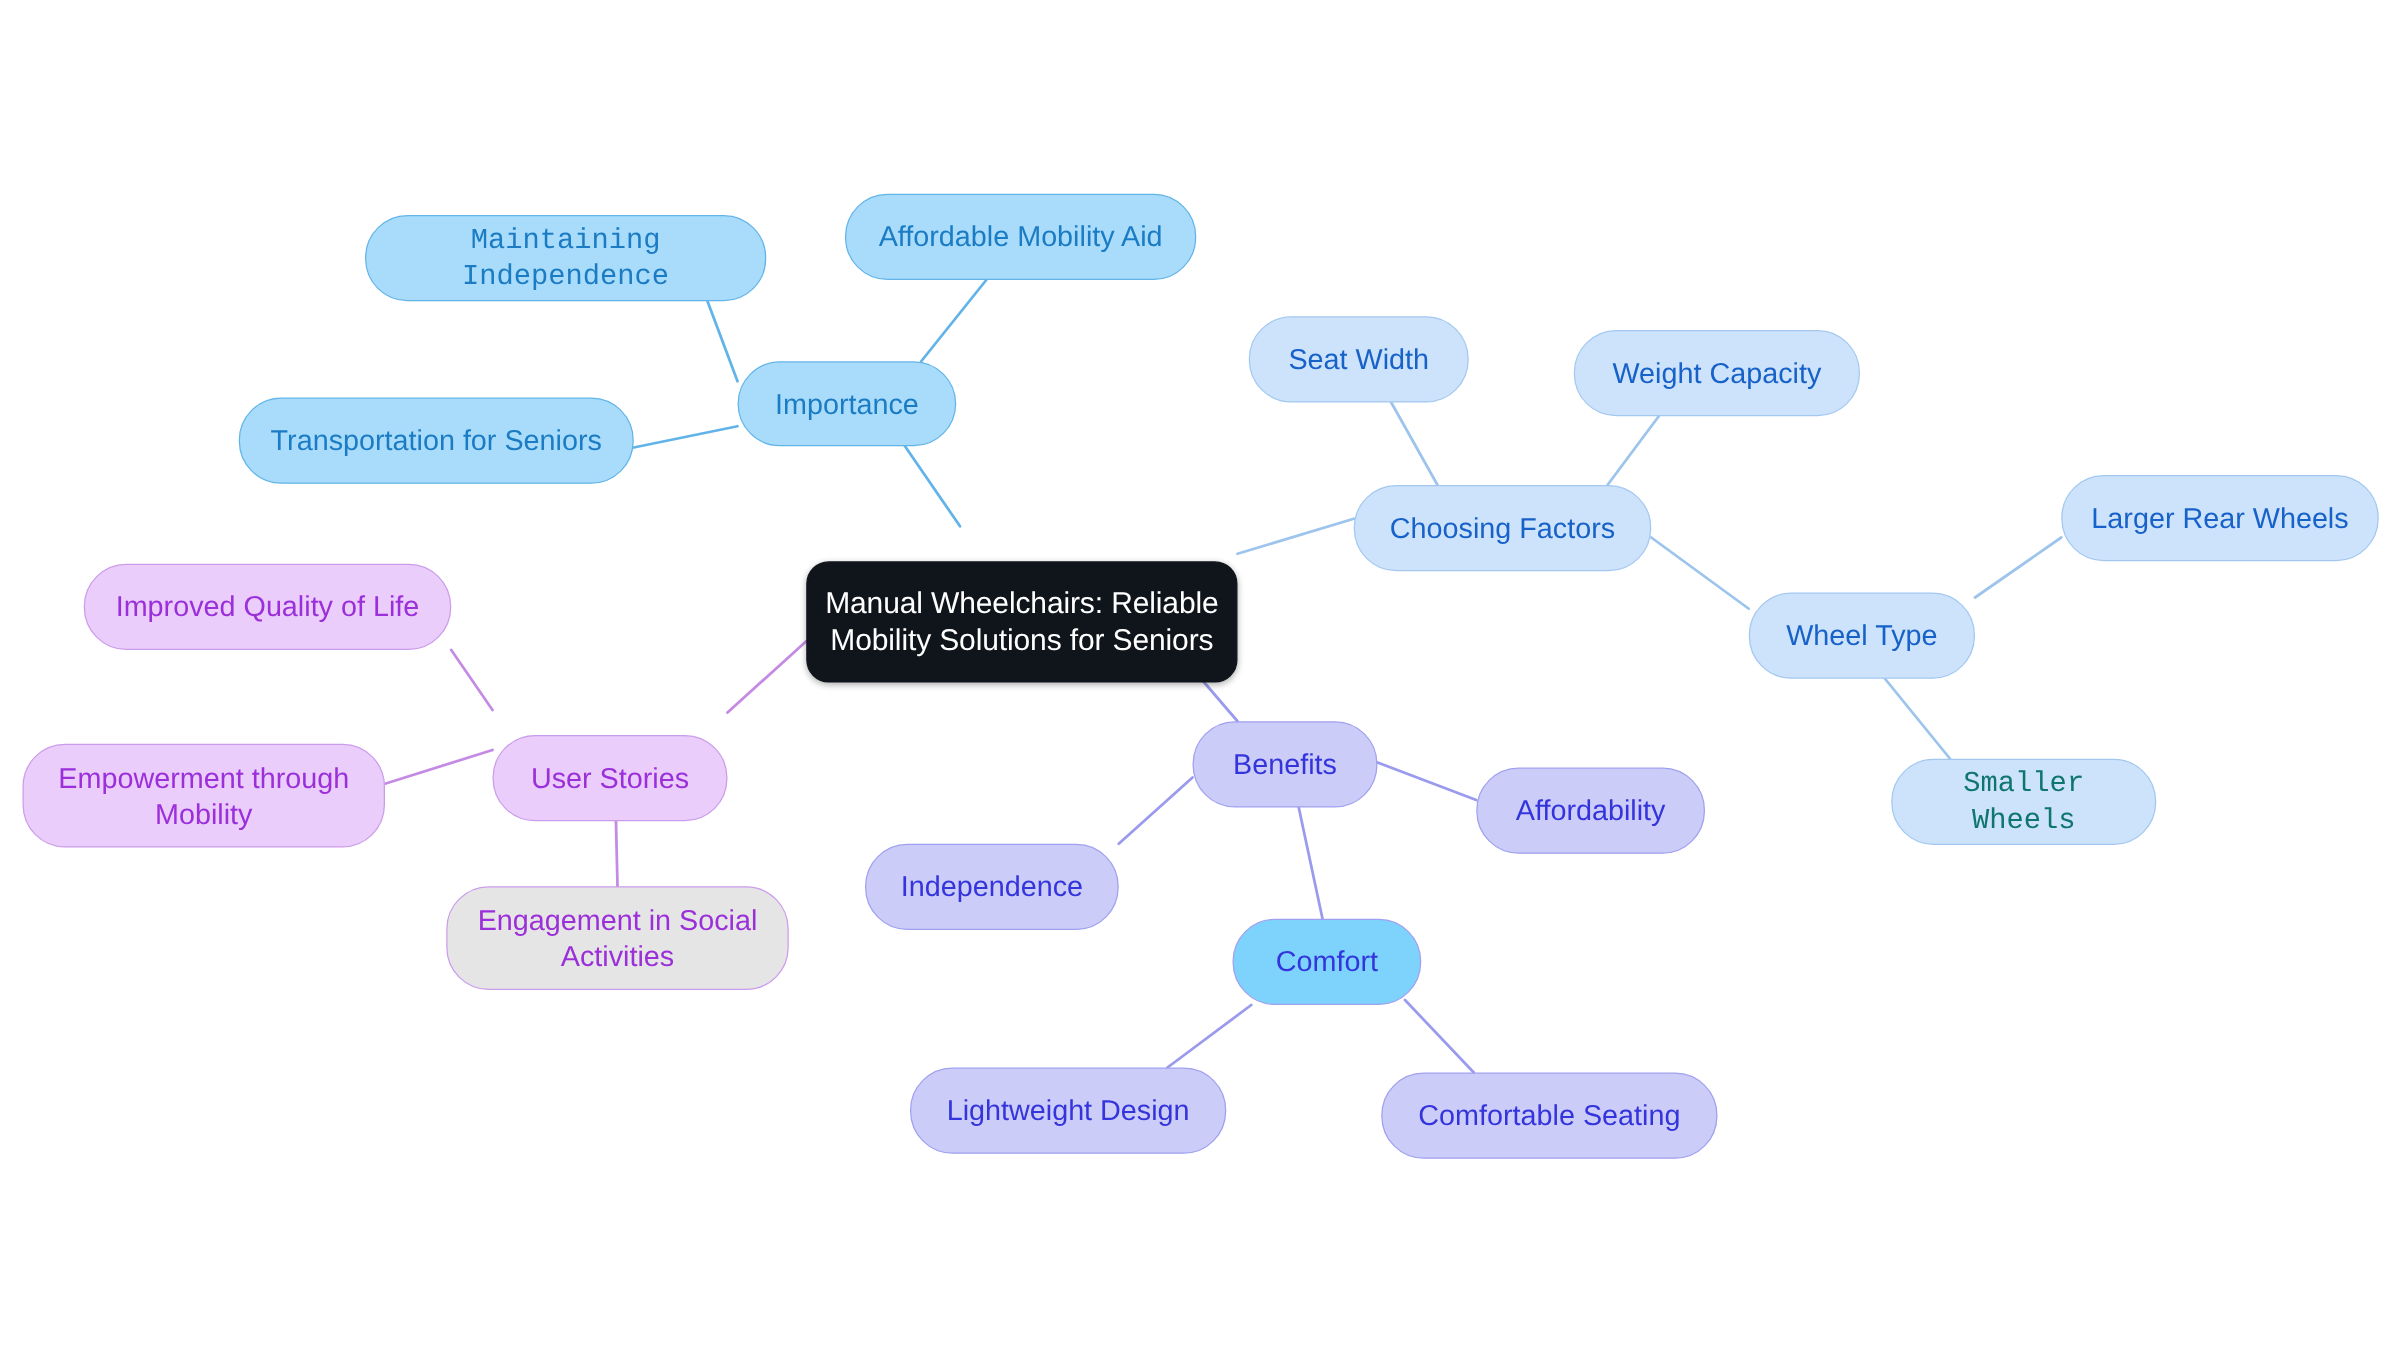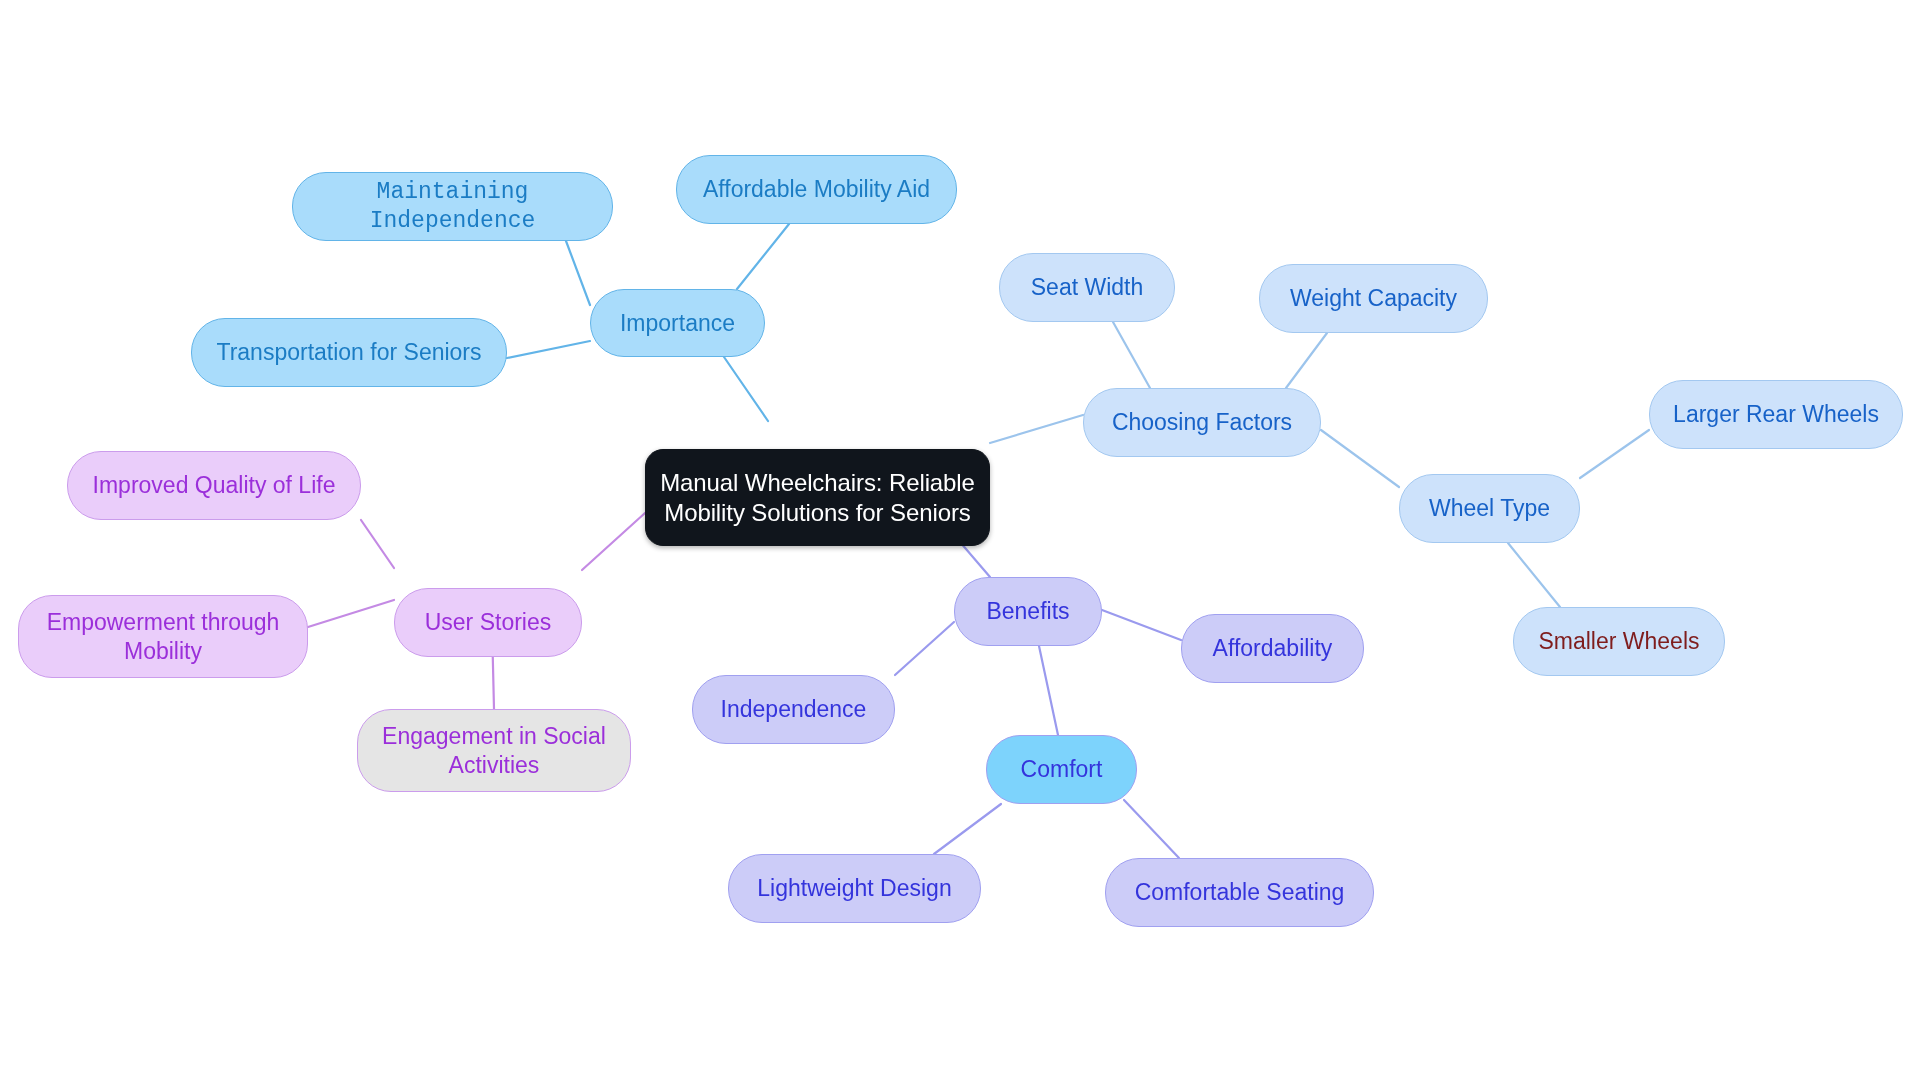--- a/index.html
+++ b/index.html
@@ -88,21 +88,21 @@
 Mobility Solutions for Seniors</div>
       <div class="node node-branch" style="left: 590px; top: 289px; width: 175px; height: 68px; background: rgb(169, 220, 251); border-color: rgb(98, 180, 232); color: rgb(27, 124, 196); text-align: right;">Importance</div>
       <div class="node node-leaf" style="left: 292px; top: 172px; width: 321px; height: 69px; background: rgb(169, 220, 251); border-color: rgb(98, 180, 232); color: rgb(27, 124, 196); font-family: Liberation Mono, monospace;">Maintaining Independence</div>
       <div class="node node-leaf" style="left: 676px; top: 155px; width: 281px; height: 69px; background: rgb(169, 220, 251); border-color: rgb(98, 180, 232); color: rgb(27, 124, 196);">Affordable Mobility Aid</div>
       <div class="node node-leaf" style="left: 191px; top: 318px; width: 316px; height: 69px; background: rgb(169, 220, 251); border-color: rgb(98, 180, 232); color: rgb(27, 124, 196);">Transportation for Seniors</div>
       <div class="node node-branch" style="left: 1083px; top: 388px; width: 238px; height: 69px; background: rgb(205, 226, 251); border-color: rgb(163, 200, 240); color: rgb(23, 98, 200);">Choosing Factors</div>
       <div class="node node-leaf" style="left: 999px; top: 253px; width: 176px; height: 69px; background: rgb(205, 226, 251); border-color: rgb(163, 200, 240); color: rgb(23, 98, 200);">Seat Width</div>
       <div class="node node-leaf" style="left: 1259px; top: 264px; width: 229px; height: 69px; background: rgb(205, 226, 251); border-color: rgb(163, 200, 240); color: rgb(23, 98, 200);">Weight Capacity</div>
       <div class="node node-branch" style="left: 1399px; top: 474px; width: 181px; height: 69px; background: rgb(205, 226, 251); border-color: rgb(163, 200, 240); color: rgb(23, 98, 200);">Wheel Type</div>
       <div class="node node-leaf" style="left: 1649px; top: 380px; width: 254px; height: 69px; background: rgb(205, 226, 251); border-color: rgb(163, 200, 240); color: rgb(23, 98, 200);">Larger Rear Wheels</div>
-      <div class="node node-leaf" style="left: 1513px; top: 607px; width: 212px; height: 69px; background: rgb(205, 226, 251); border-color: rgb(163, 200, 240); color: #7f1d1d;">Smaller Wheels</div>
+      <div class="node node-leaf" style="left: 1513px; top: 607px; width: 212px; height: 69px; background: rgb(205, 226, 251); border-color: rgb(163, 200, 240); color: #0f766e; font-family: Liberation Mono, monospace;">Smaller Wheels</div>
       <div class="node node-branch" style="left: 954px; top: 577px; width: 148px; height: 69px; background: rgb(204, 204, 248); border-color: rgb(160, 160, 240); color: rgb(52, 52, 220);">Benefits</div>
       <div class="node node-leaf" style="left: 692px; top: 675px; width: 203px; height: 69px; background: rgb(204, 204, 248); border-color: rgb(160, 160, 240); color: rgb(52, 52, 220);">Independence</div>
       <div class="node node-leaf" style="left: 1181px; top: 614px; width: 183px; height: 69px; background: rgb(204, 204, 248); border-color: rgb(160, 160, 240); color: rgb(52, 52, 220);">Affordability</div>
       <div class="node node-branch" style="left: 986px; top: 735px; width: 151px; height: 69px; background: #7dd3fc; border-color: rgb(160, 160, 240); color: rgb(52, 52, 220);">Comfort</div>
       <div class="node node-leaf" style="left: 728px; top: 854px; width: 253px; height: 69px; background: rgb(204, 204, 248); border-color: rgb(160, 160, 240); color: rgb(52, 52, 220);">Lightweight Design</div>
       <div class="node node-leaf" style="left: 1105px; top: 858px; width: 269px; height: 69px; background: rgb(204, 204, 248); border-color: rgb(160, 160, 240); color: rgb(52, 52, 220);">Comfortable Seating</div>
       <div class="node node-branch" style="left: 394px; top: 555px; width: 188px; height: 69px; background: rgb(234, 205, 250); border-color: rgb(203, 156, 236); color: rgb(155, 47, 218); margin-top: 33px;">User Stories</div>
       <div class="node node-leaf" style="left: 67px; top: 451px; width: 294px; height: 69px; background: rgb(234, 205, 250); border-color: rgb(203, 156, 236); color: rgb(155, 47, 218);">Improved Quality of Life</div>
       <div class="node node-leaf" style="left: 18px; top: 595px; width: 290px; height: 83px; background: rgb(234, 205, 250); border-color: rgb(203, 156, 236); color: rgb(155, 47, 218);">Empowerment through
 Mobility</div>

